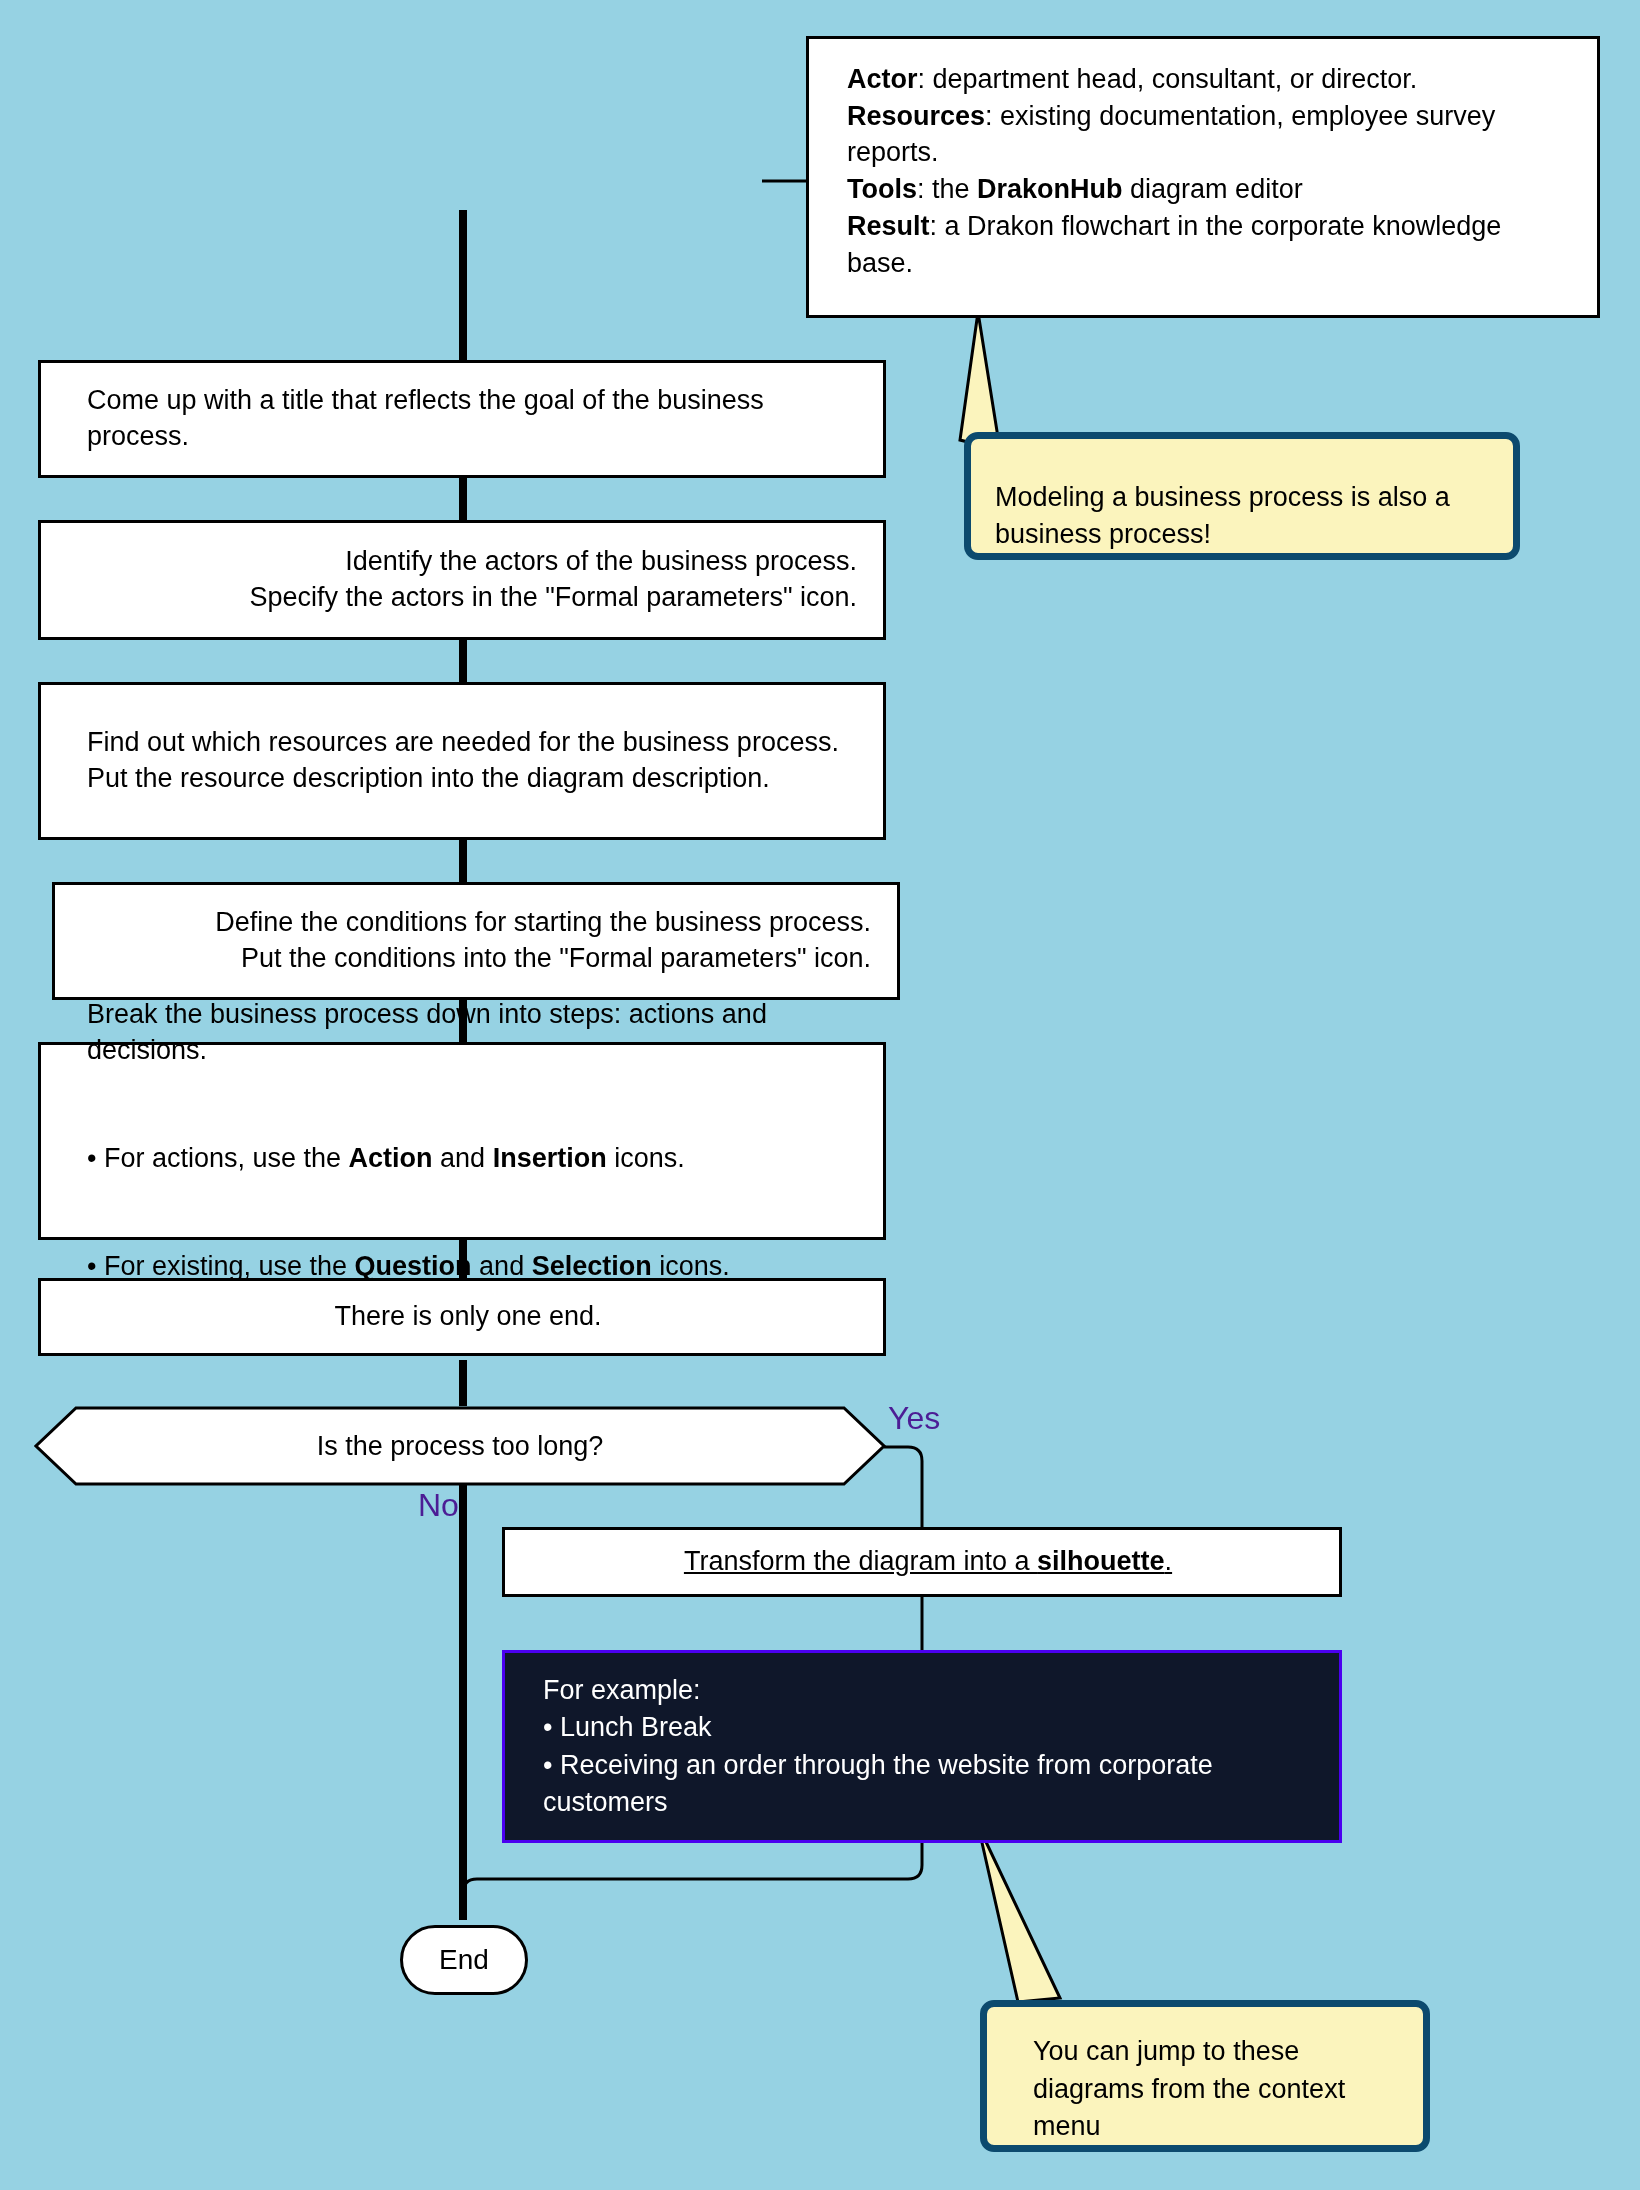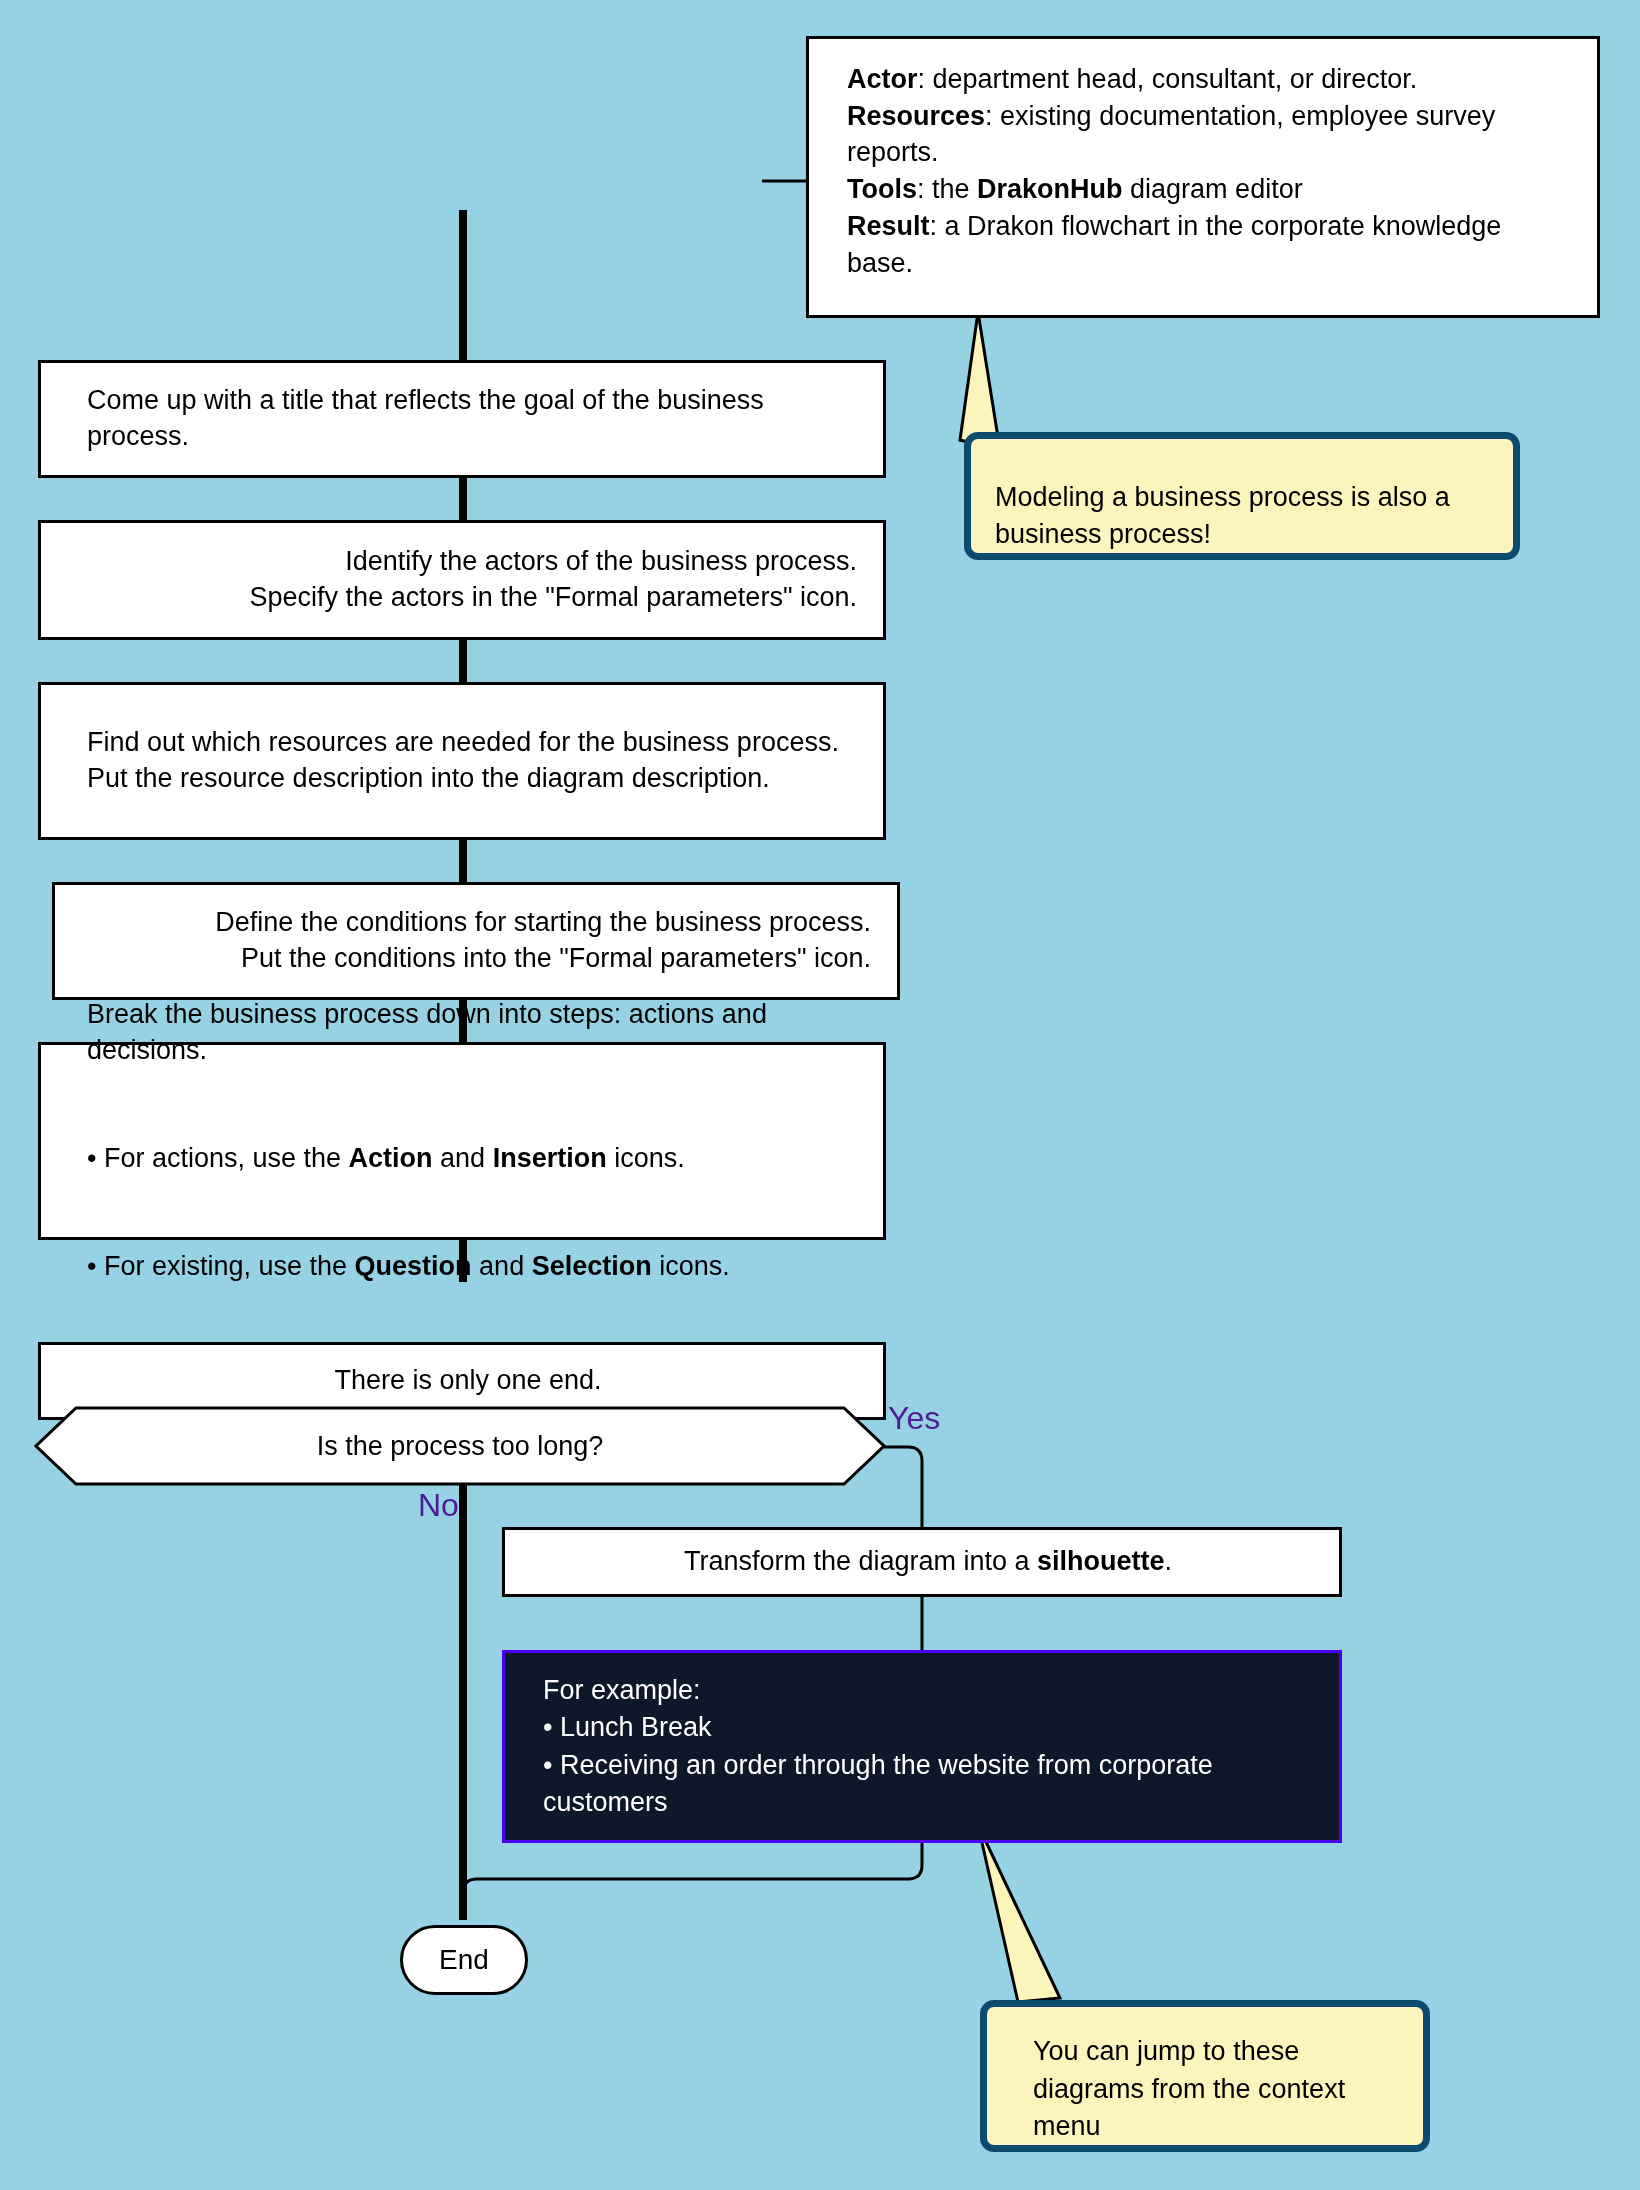--- a/index.html
+++ b/index.html
@@ -201,35 +201,35 @@
   </div>
 
   <div class="node" style="left:38px; top:1042px; width:848px; height:198px;">
     <div class="txt pad-left">
       <div>Break the business process down into steps: actions and decisions.</div>
       <div><span>• For actions, use the </span><b>Action</b><span> and </span><b>Insertion</b><span> icons.</span></div>
       <div><span>• For existing, use the </span><b>Question</b><span> and </span><b>Selection</b><span> icons.</span></div>
     </div>
   </div>
 
-  <div class="node" style="left:38px; top:1342px; width:848px; height:78px;">
+  <div class="node" style="left:38px; top:1278px; width:848px; height:78px;">
     <div class="txt center">There is only one end.</div>
   </div>
 
   <div class="decision" style="left:34px; top:1406px; width:852px; height:80px;">
     <svg width="852" height="80" viewBox="0 0 852 80">
       <polygon points="42,2 810,2 850,40 810,78 42,78 2,40" fill="#ffffff" stroke="#000000" stroke-width="3"></polygon>
     </svg>
     <div class="label">Is the process too long?</div>
   </div>
 
   <div class="edge-label" style="left:888px; top:1400px;">Yes</div>
   <div class="edge-label" style="left:418px; top:1487px;">No</div>
 
-  <div class="node" style="left:502px; top:1527px; width:840px; height:70px;">
+  <div class="node" style="left:502px; top:1527px; width:840px; height:70px;text-decoration:underline;">
     <div class="txt center"><span>Transform the diagram into a </span><b>silhouette</b><span>.</span></div>
   </div>
 
   <div class="purple-box" style="left:502px; top:1650px; width:840px; height:193px;">
     <div class="txt">For example:</div>
     <div class="txt">• Lunch Break</div>
     <div class="txt">• Receiving an order through the website from corporate customers</div>
   </div>
 
   <div class="terminator end-node" style="left:400px; top:1925px; width:128px; height:70px;">

